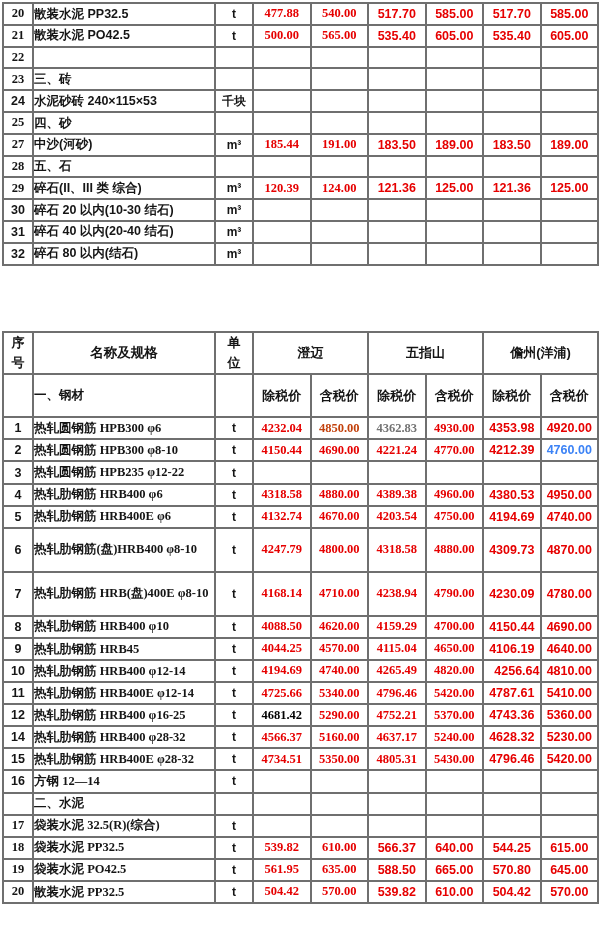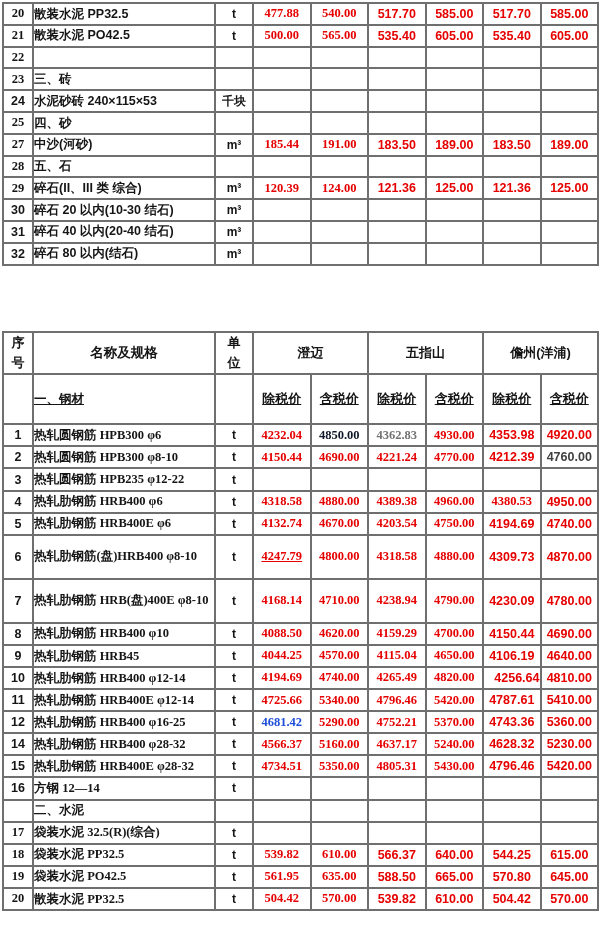--- a/index.html
+++ b/index.html
@@ -15,21 +15,21 @@
   }
   .tbl td, .tbl th {
     border:2px solid #6f6f6f; padding:0; overflow:hidden;
     vertical-align:middle; background:#fff;
   }
   .top-tbl { top:2px; }
   .top-tbl tr { height:21.8px; }
   .main-tbl { top:331px; }
   .main-tbl tr { height:22.1px; }
   .main-tbl tr.hdr { height:42px; }
-  .main-tbl tr.sub { height:50px;text-decoration:underline; }
+  .main-tbl tr.sub { height:43px; }
   .main-tbl tr.tall { height:44px; }
 
   .no   { text-align:center; font-weight:700; font-size:12.5px; }
   .name { text-align:left; padding:0 4px 0 7px; font-weight:700; font-size:12.5px; line-height:1.18; }
   .top-tbl .name { font-family:"Liberation Sans","DejaVu Sans",sans-serif; }
   .main-tbl .name { font-family:"Liberation Serif","DejaVu Serif",serif; }
   .unit { text-align:center; font-weight:700; font-size:12px;
           font-family:"Liberation Sans","DejaVu Sans",sans-serif; }
   .price { text-align:center; font-weight:700; font-size:12.5px; letter-spacing:0; }
   .num-serif { font-family:"Liberation Serif","DejaVu Serif",serif; }
@@ -225,75 +225,75 @@
         <th>除税价</th>
         <th>含税价</th>
       </tr>
     </thead>
     <tbody id="main-body">
         <tr>
           <td class="no num-sans">1</td>
           <td class="name">热轧圆钢筋 HPB300 φ6</td>
           <td class="unit">t</td>
           <td class="price num-serif" style="color: rgb(230, 0, 0);">4232.04</td>
-          <td class="price num-serif" style="color: #0f172a;">4850.00</td>
+          <td class="price num-serif" style="color: #c2410c;">4850.00</td>
           <td class="price num-serif" style="color: #737373;">4362.83</td>
           <td class="price num-serif" style="color: rgb(230, 0, 0);">4930.00</td>
           <td class="price num-sans" style="color: rgb(230, 0, 0);">4353.98</td>
           <td class="price num-sans" style="color: rgb(230, 0, 0);">4920.00</td>
         </tr>
         <tr>
           <td class="no num-sans">2</td>
           <td class="name">热轧圆钢筋 HPB300 φ8-10</td>
           <td class="unit">t</td>
           <td class="price num-serif" style="color: rgb(230, 0, 0);">4150.44</td>
           <td class="price num-serif" style="color: rgb(230, 0, 0);">4690.00</td>
           <td class="price num-serif" style="color: rgb(230, 0, 0);">4221.24</td>
           <td class="price num-serif" style="color: rgb(230, 0, 0);">4770.00</td>
           <td class="price num-sans" style="color: rgb(230, 0, 0);">4212.39</td>
-          <td class="price num-sans" style="color: #404040;">4760.00</td>
+          <td class="price num-sans" style="color: #3b82f6;">4760.00</td>
         </tr>
         <tr>
           <td class="no num-sans">3</td>
           <td class="name">热轧圆钢筋 HPB235 φ12-22</td>
           <td class="unit">t</td>
           <td class="price num-serif" style="color: rgb(230, 0, 0);"></td>
           <td class="price num-serif" style="color: rgb(230, 0, 0);"></td>
           <td class="price num-serif" style="color: rgb(230, 0, 0);"></td>
           <td class="price num-serif" style="color: rgb(230, 0, 0);"></td>
           <td class="price num-sans" style="color: rgb(230, 0, 0);"></td>
           <td class="price num-sans" style="color: rgb(230, 0, 0);"></td>
         </tr>
         <tr>
           <td class="no num-sans">4</td>
           <td class="name">热轧肋钢筋 HRB400 φ6</td>
           <td class="unit">t</td>
           <td class="price num-serif" style="color: rgb(230, 0, 0);">4318.58</td>
           <td class="price num-serif" style="color: rgb(230, 0, 0);">4880.00</td>
           <td class="price num-serif" style="color: rgb(230, 0, 0);">4389.38</td>
           <td class="price num-serif" style="color: rgb(230, 0, 0);">4960.00</td>
-          <td class="price num-sans" style="color: rgb(230, 0, 0); font-family: Liberation Serif, serif;">4380.53</td>
+          <td class="price num-sans" style="color: rgb(230, 0, 0);">4380.53</td>
           <td class="price num-sans" style="color: rgb(230, 0, 0);">4950.00</td>
         </tr>
         <tr>
           <td class="no num-sans">5</td>
           <td class="name">热轧肋钢筋 HRB400E φ6</td>
           <td class="unit">t</td>
           <td class="price num-serif" style="color: rgb(230, 0, 0);">4132.74</td>
           <td class="price num-serif" style="color: rgb(230, 0, 0);">4670.00</td>
           <td class="price num-serif" style="color: rgb(230, 0, 0);">4203.54</td>
           <td class="price num-serif" style="color: rgb(230, 0, 0);">4750.00</td>
           <td class="price num-sans" style="color: rgb(230, 0, 0);">4194.69</td>
           <td class="price num-sans" style="color: rgb(230, 0, 0);">4740.00</td>
         </tr>
         <tr class="tall">
           <td class="no num-sans">6</td>
           <td class="name">热轧肋钢筋(盘)HRB400 φ8-10</td>
           <td class="unit">t</td>
-          <td class="price num-serif" style="color: rgb(230, 0, 0); text-decoration: underline;">4247.79</td>
+          <td class="price num-serif" style="color: rgb(230, 0, 0);">4247.79</td>
           <td class="price num-serif" style="color: rgb(230, 0, 0);">4800.00</td>
           <td class="price num-serif" style="color: rgb(230, 0, 0);">4318.58</td>
           <td class="price num-serif" style="color: rgb(230, 0, 0);">4880.00</td>
           <td class="price num-sans" style="color: rgb(230, 0, 0);">4309.73</td>
           <td class="price num-sans" style="color: rgb(230, 0, 0);">4870.00</td>
         </tr>
         <tr class="tall">
           <td class="no num-sans">7</td>
           <td class="name">热轧肋钢筋 HRB(盘)400E φ8-10</td>
           <td class="unit">t</td>
@@ -345,21 +345,21 @@
           <td class="price num-serif" style="color: rgb(230, 0, 0);">5340.00</td>
           <td class="price num-serif" style="color: rgb(230, 0, 0);">4796.46</td>
           <td class="price num-serif" style="color: rgb(230, 0, 0);">5420.00</td>
           <td class="price num-sans" style="color: rgb(230, 0, 0);">4787.61</td>
           <td class="price num-sans" style="color: rgb(230, 0, 0);">5410.00</td>
         </tr>
         <tr>
           <td class="no num-sans">12</td>
           <td class="name">热轧肋钢筋 HRB400 φ16-25</td>
           <td class="unit">t</td>
-          <td class="price num-serif" style="color: #1d4ed8;">4681.42</td>
+          <td class="price num-serif" style="color: #000000;">4681.42</td>
           <td class="price num-serif" style="color: rgb(230, 0, 0);">5290.00</td>
           <td class="price num-serif" style="color: rgb(230, 0, 0);">4752.21</td>
           <td class="price num-serif" style="color: rgb(230, 0, 0);">5370.00</td>
           <td class="price num-sans" style="color: rgb(230, 0, 0);">4743.36</td>
           <td class="price num-sans" style="color: rgb(230, 0, 0);">5360.00</td>
         </tr>
         <tr>
           <td class="no num-sans">14</td>
           <td class="name">热轧肋钢筋 HRB400 φ28-32</td>
           <td class="unit">t</td>

